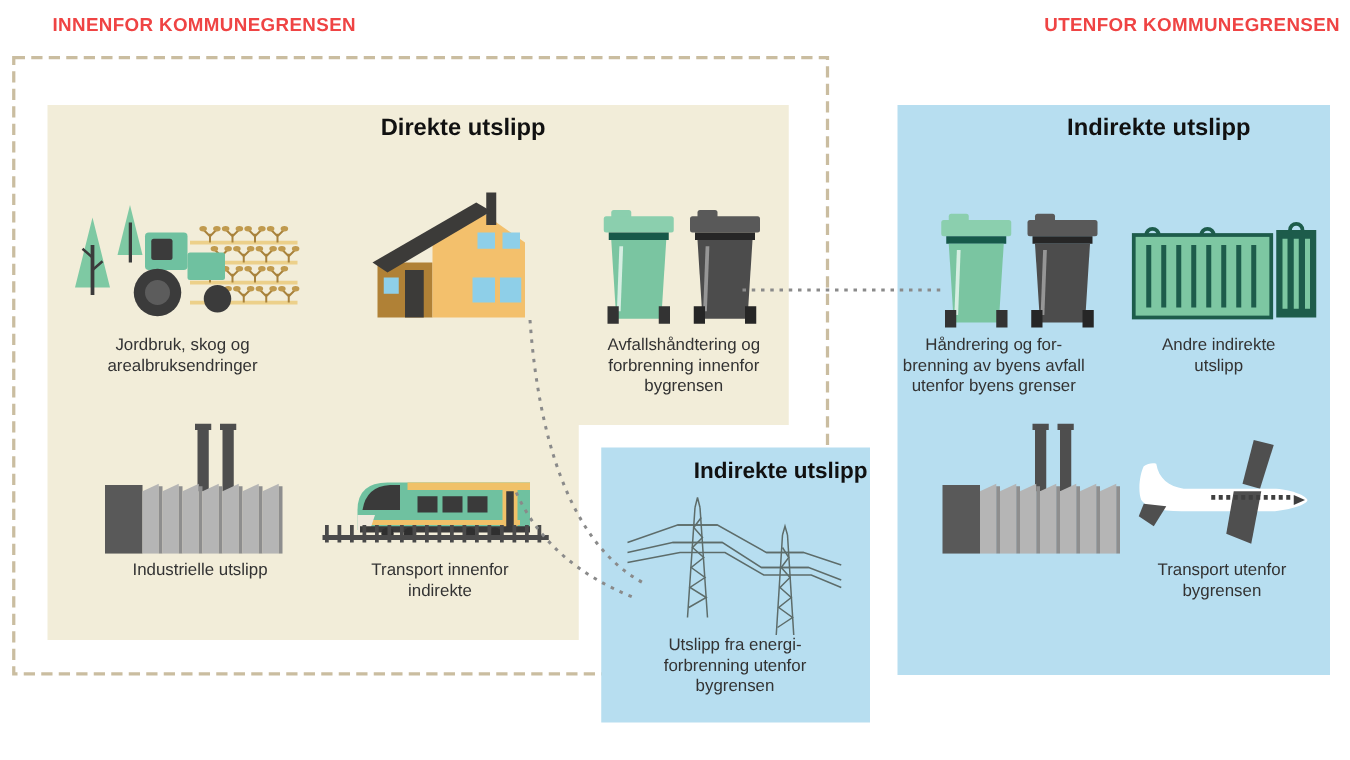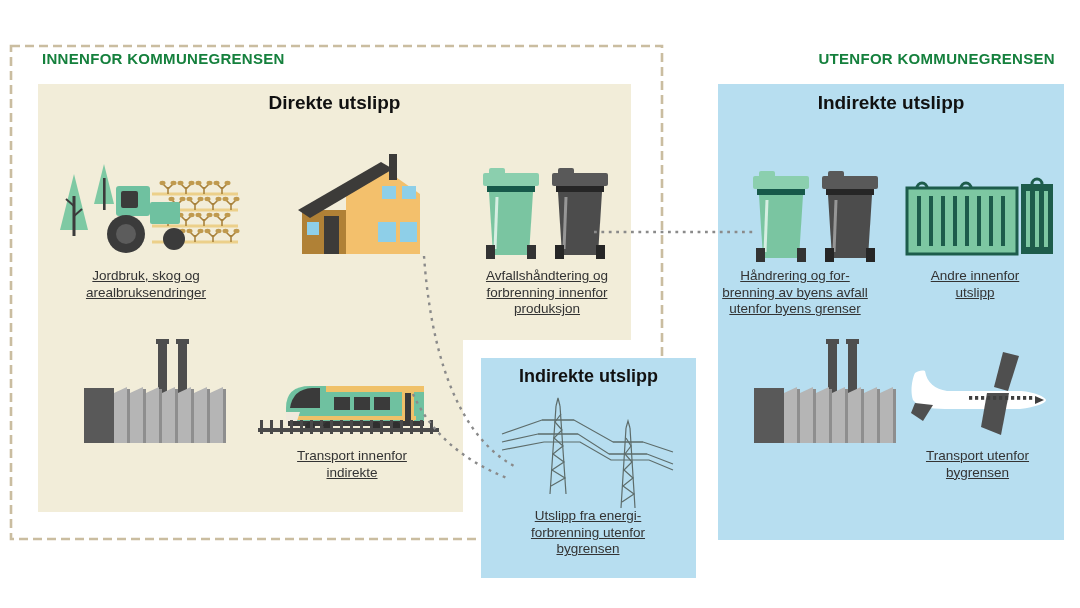--- a/index.html
+++ b/index.html
@@ -2,43 +2,44 @@
 <html><head>
 <meta charset="utf-8">
 <style>
   html,body{margin:0;padding:0;background:#fff;}
   .stage{
     position:relative;width:1080px;height:608px;background:#ffffff;
     font-family:"Liberation Sans","DejaVu Sans",sans-serif;overflow:hidden;
   }
   .layer{position:absolute;left:0;top:0;width:1080px;height:608px;pointer-events:none;}
   .hdr{
-    position:absolute;top:12px;font-size:15px;font-weight:bold;color:#15803d;
-    letter-spacing:.3px;z-index:6;margin-top:38px;
+    position:absolute;top:12px;font-size:15px;font-weight:bold;color:#ef4444;
+    letter-spacing:.3px;z-index:6;
   }
   .hdr.left{left:42px;}
-  .hdr.right{right:25px;}
+  .hdr.right{right:8px;}
   .box{position:absolute;z-index:2;}
   .box.beige{left:38px;top:84px;width:593px;height:428px;background:#f2edd9;}
   .box.blue-mid{left:481px;top:358px;width:215px;height:220px;background:#b7def0;z-index:5;}
   .box.blue-right{left:718px;top:84px;width:346px;height:456px;background:#b7def0;z-index:5;}
   .halo{position:absolute;left:463px;top:340px;width:252px;height:256px;background:#ffffff;z-index:3;}
   .dashed-layer{z-index:4;}
   .connector-layer{z-index:7;}
   .box-title{
     position:absolute;z-index:6;font-size:19px;font-weight:bold;color:#111;
     text-align:center;
+    padding-left:36px;
   }
   .t-direct{left:38px;top:92px;width:593px;}
   .t-ind-right{left:718px;top:92px;width:346px;}
   .t-ind-mid{left:481px;top:366px;width:215px;font-size:18px;}
   .icon{position:absolute;z-index:6;}
   .item-label{
     position:absolute;z-index:6;font-size:13.5px;line-height:1.24;color:#333;
-    text-align:center;white-space:pre-line;text-decoration:underline;
+    text-align:center;white-space:pre-line;
   }
   .defs-hidden{position:absolute;width:0;height:0;overflow:hidden;}
 </style>
 </head>
 <body>
 
 <svg class="defs-hidden" aria-hidden="true">
   <defs>
     <g id="def-bins">
       <rect x="11" y="3" width="16" height="7" rx="2" fill="#8bcfae"></rect>
@@ -152,25 +153,26 @@
     <rect x="106" y="70" width="17" height="20" fill="#8ecfe8"></rect>
     <rect x="13" y="70" width="12" height="13" fill="#8ecfe8"></rect>
     <rect x="30" y="64" width="15" height="38" fill="#3c3b39"></rect>
   </svg>
 
   <svg class="icon" style="left:478px;top:165px" width="135" height="100" viewBox="0 0 135 100">
     <use href="#def-bins"></use>
   </svg>
   <div class="item-label" style="left:452px;top:268px;width:190px">Avfallshåndtering og
 forbrenning innenfor
-produksjon</div>
+bygrensen</div>
 
   <svg class="icon" style="left:78px;top:338px" width="150" height="105" viewBox="0 0 150 105">
     <use href="#def-factory"></use>
   </svg>
+  <div class="item-label" style="left:70px;top:448px;width:180px">Industrielle utslipp</div>
 
   <svg class="icon" style="left:256px;top:368px" width="185" height="80" viewBox="0 0 185 80">
     <path d="M30,56 L30,40 Q30,18 54,18 L168,18 L168,56 Z" fill="#6fc1a0"></path>
     <rect x="70" y="18" width="98" height="6" fill="#f0c169"></rect>
     <rect x="34" y="48" width="134" height="4" fill="#f0c169"></rect>
     <path d="M34,40 Q37,21 56,20 L64,20 L64,40 Z" fill="#3a3a3a"></path>
     <polygon points="30,44 44,44 40,56 30,56" fill="#efe9dc"></polygon>
     <rect x="78" y="29" width="16" height="13" fill="#3a3a3a"></rect>
     <rect x="98" y="29" width="16" height="13" fill="#3a3a3a"></rect>
     <rect x="118" y="29" width="16" height="13" fill="#3a3a3a"></rect>
@@ -240,21 +242,21 @@
       <rect x="48" y="24" width="4" height="50" fill="#1d5c4b"></rect>
     <rect x="60" y="24" width="4" height="50" fill="#1d5c4b"></rect>
       <rect x="72" y="24" width="4" height="50" fill="#1d5c4b"></rect>
     <rect x="84" y="24" width="4" height="50" fill="#1d5c4b"></rect>
       <rect x="96" y="24" width="4" height="50" fill="#1d5c4b"></rect>
     <rect x="116" y="12" width="32" height="70" fill="#1d5c4b"></rect>
     <rect x="121" y="19" width="4" height="56" fill="#7dc7a2"></rect>
     <rect x="130" y="19" width="4" height="56" fill="#7dc7a2"></rect>
     <rect x="139" y="19" width="4" height="56" fill="#7dc7a2"></rect>
   </svg>
-  <div class="item-label" style="left:880px;top:268px;width:190px">Andre innenfor
+  <div class="item-label" style="left:880px;top:268px;width:190px">Andre indirekte
 utslipp</div>
 
   <svg class="icon" style="left:748px;top:338px" width="150" height="105" viewBox="0 0 150 105">
     <use href="#def-factory"></use>
   </svg>
 
   <svg class="icon" style="left:905px;top:345px" width="150" height="95" viewBox="0 0 150 95">
     <polygon points="98,7 114,11 103,46 89,42" fill="#4f4f4f"></polygon>
     <path d="M10,28 C13,26 17,25 20,26 C22,38 30,44 42,46 L116,46 C130,47 140,52 141,55
              C141,58 131,62 115,64 L40,64 C24,64 12,61 8,55 C5,47 7,34 10,28 Z" fill="#ffffff"></path>

